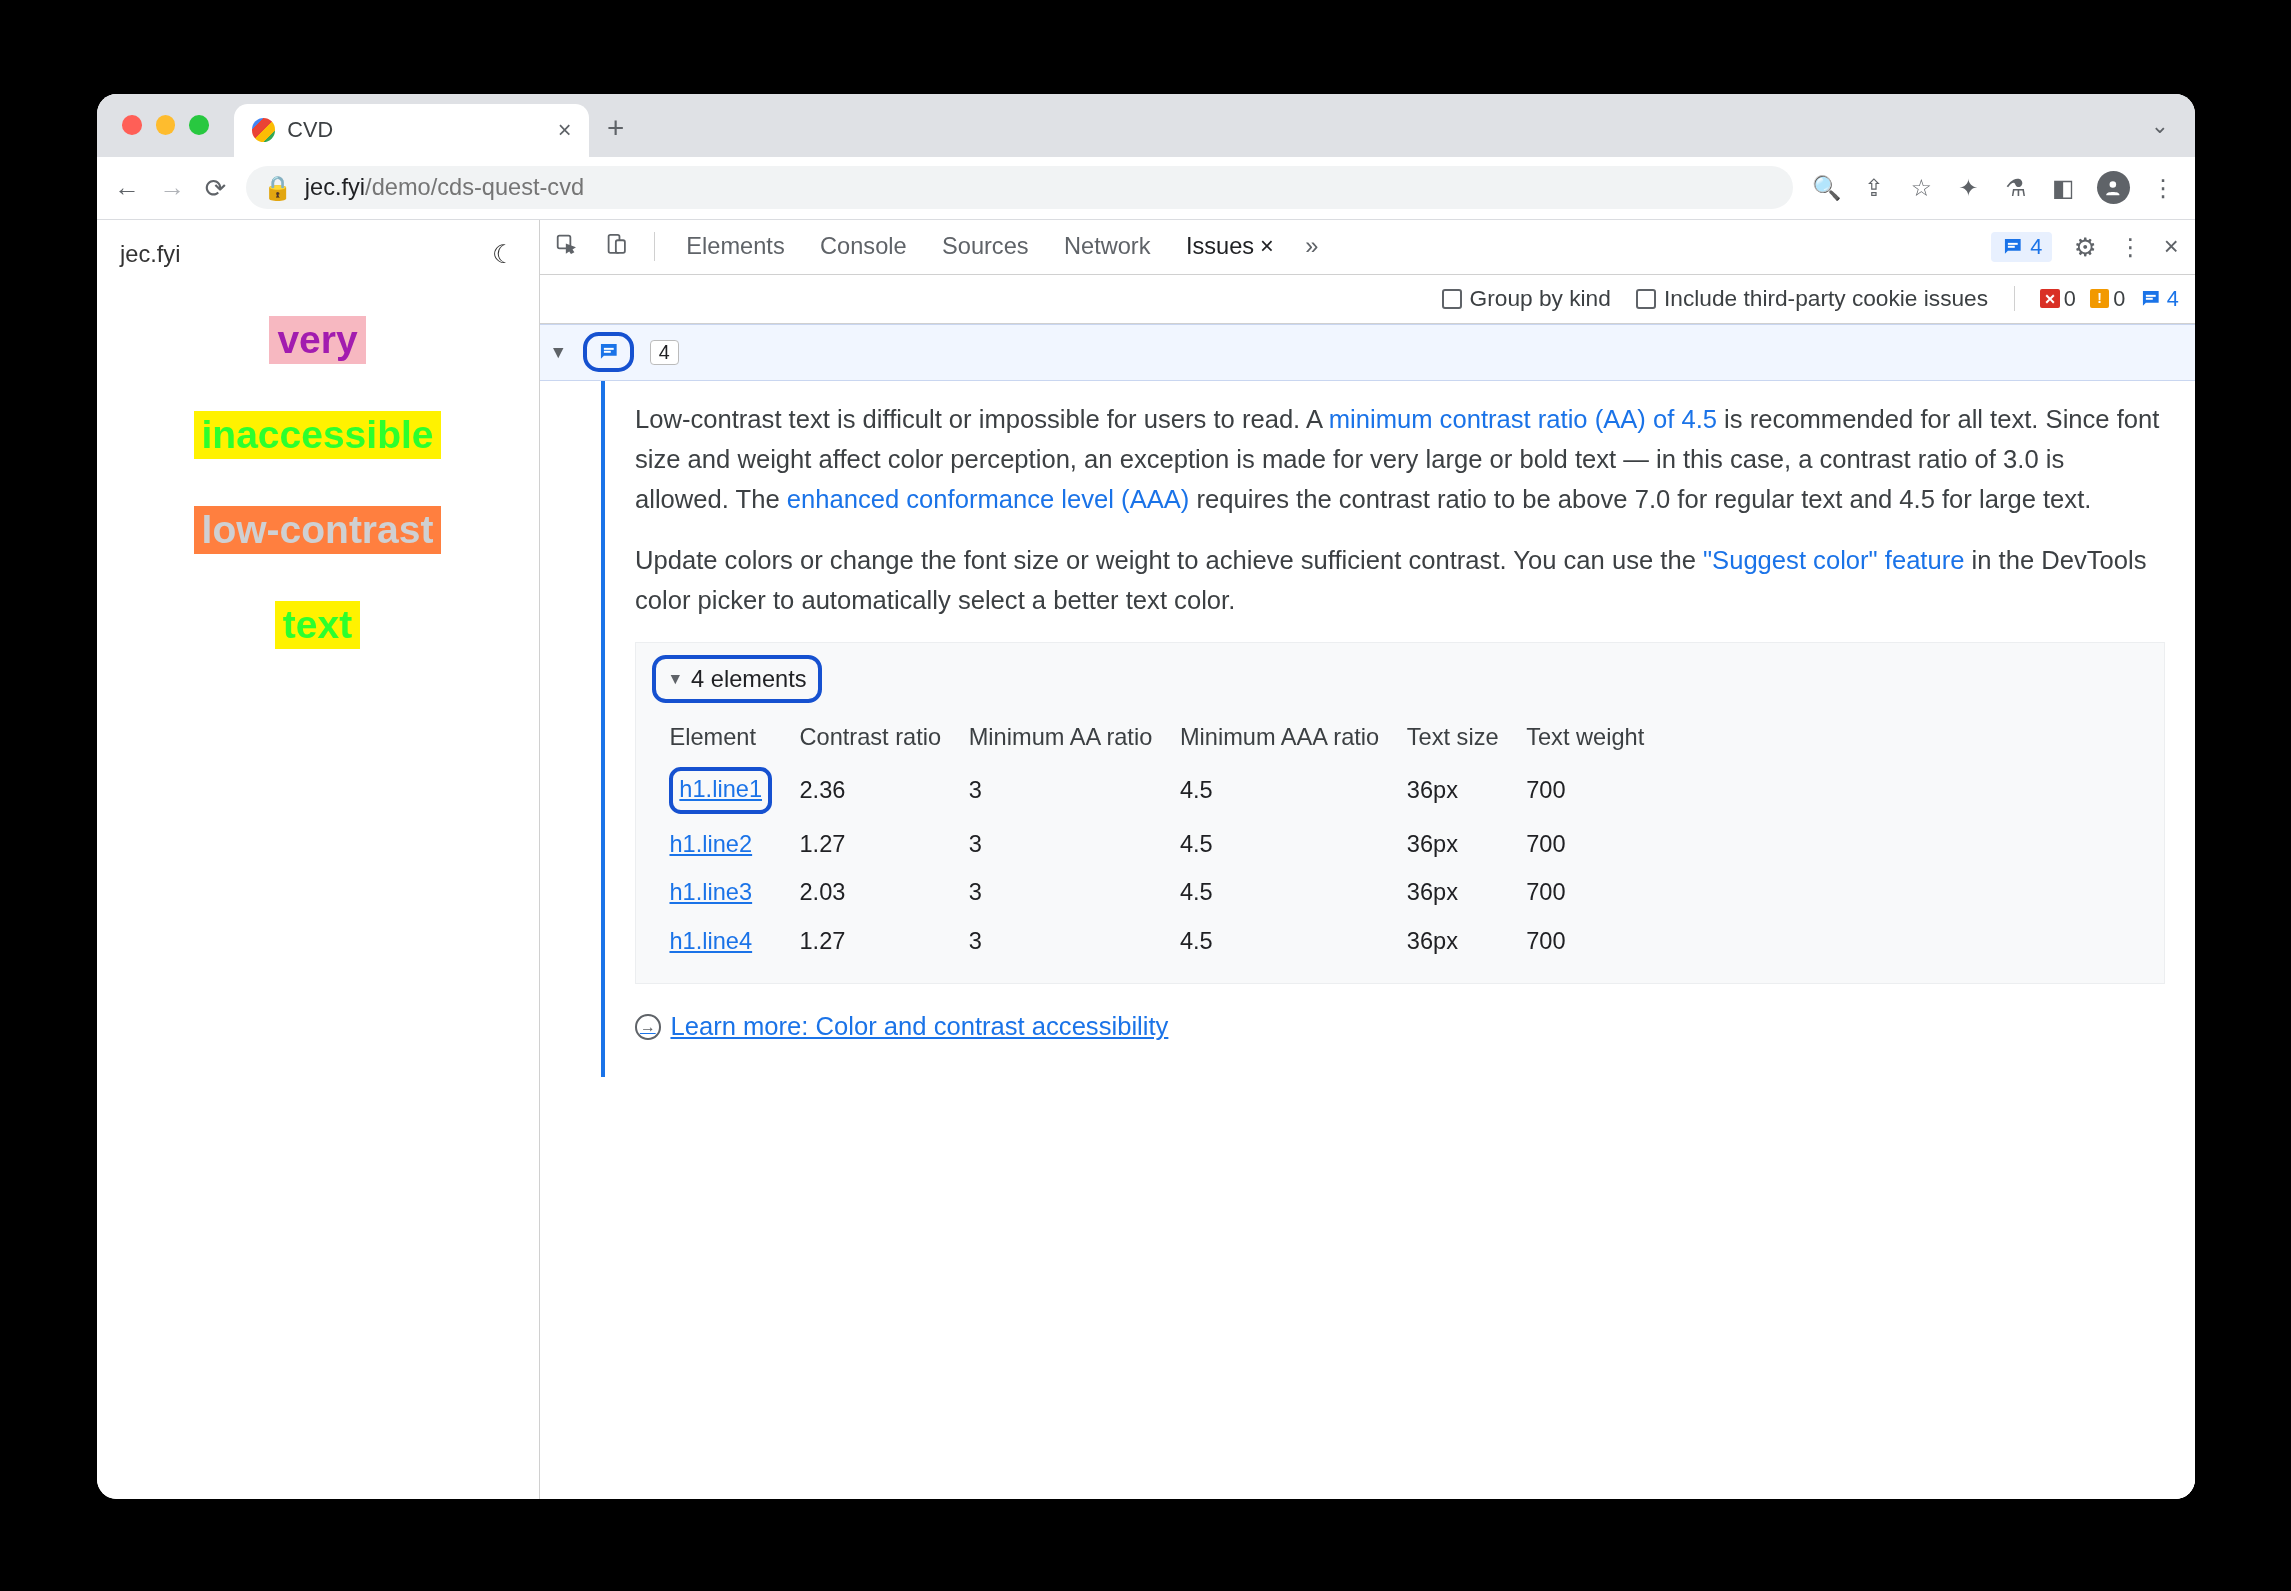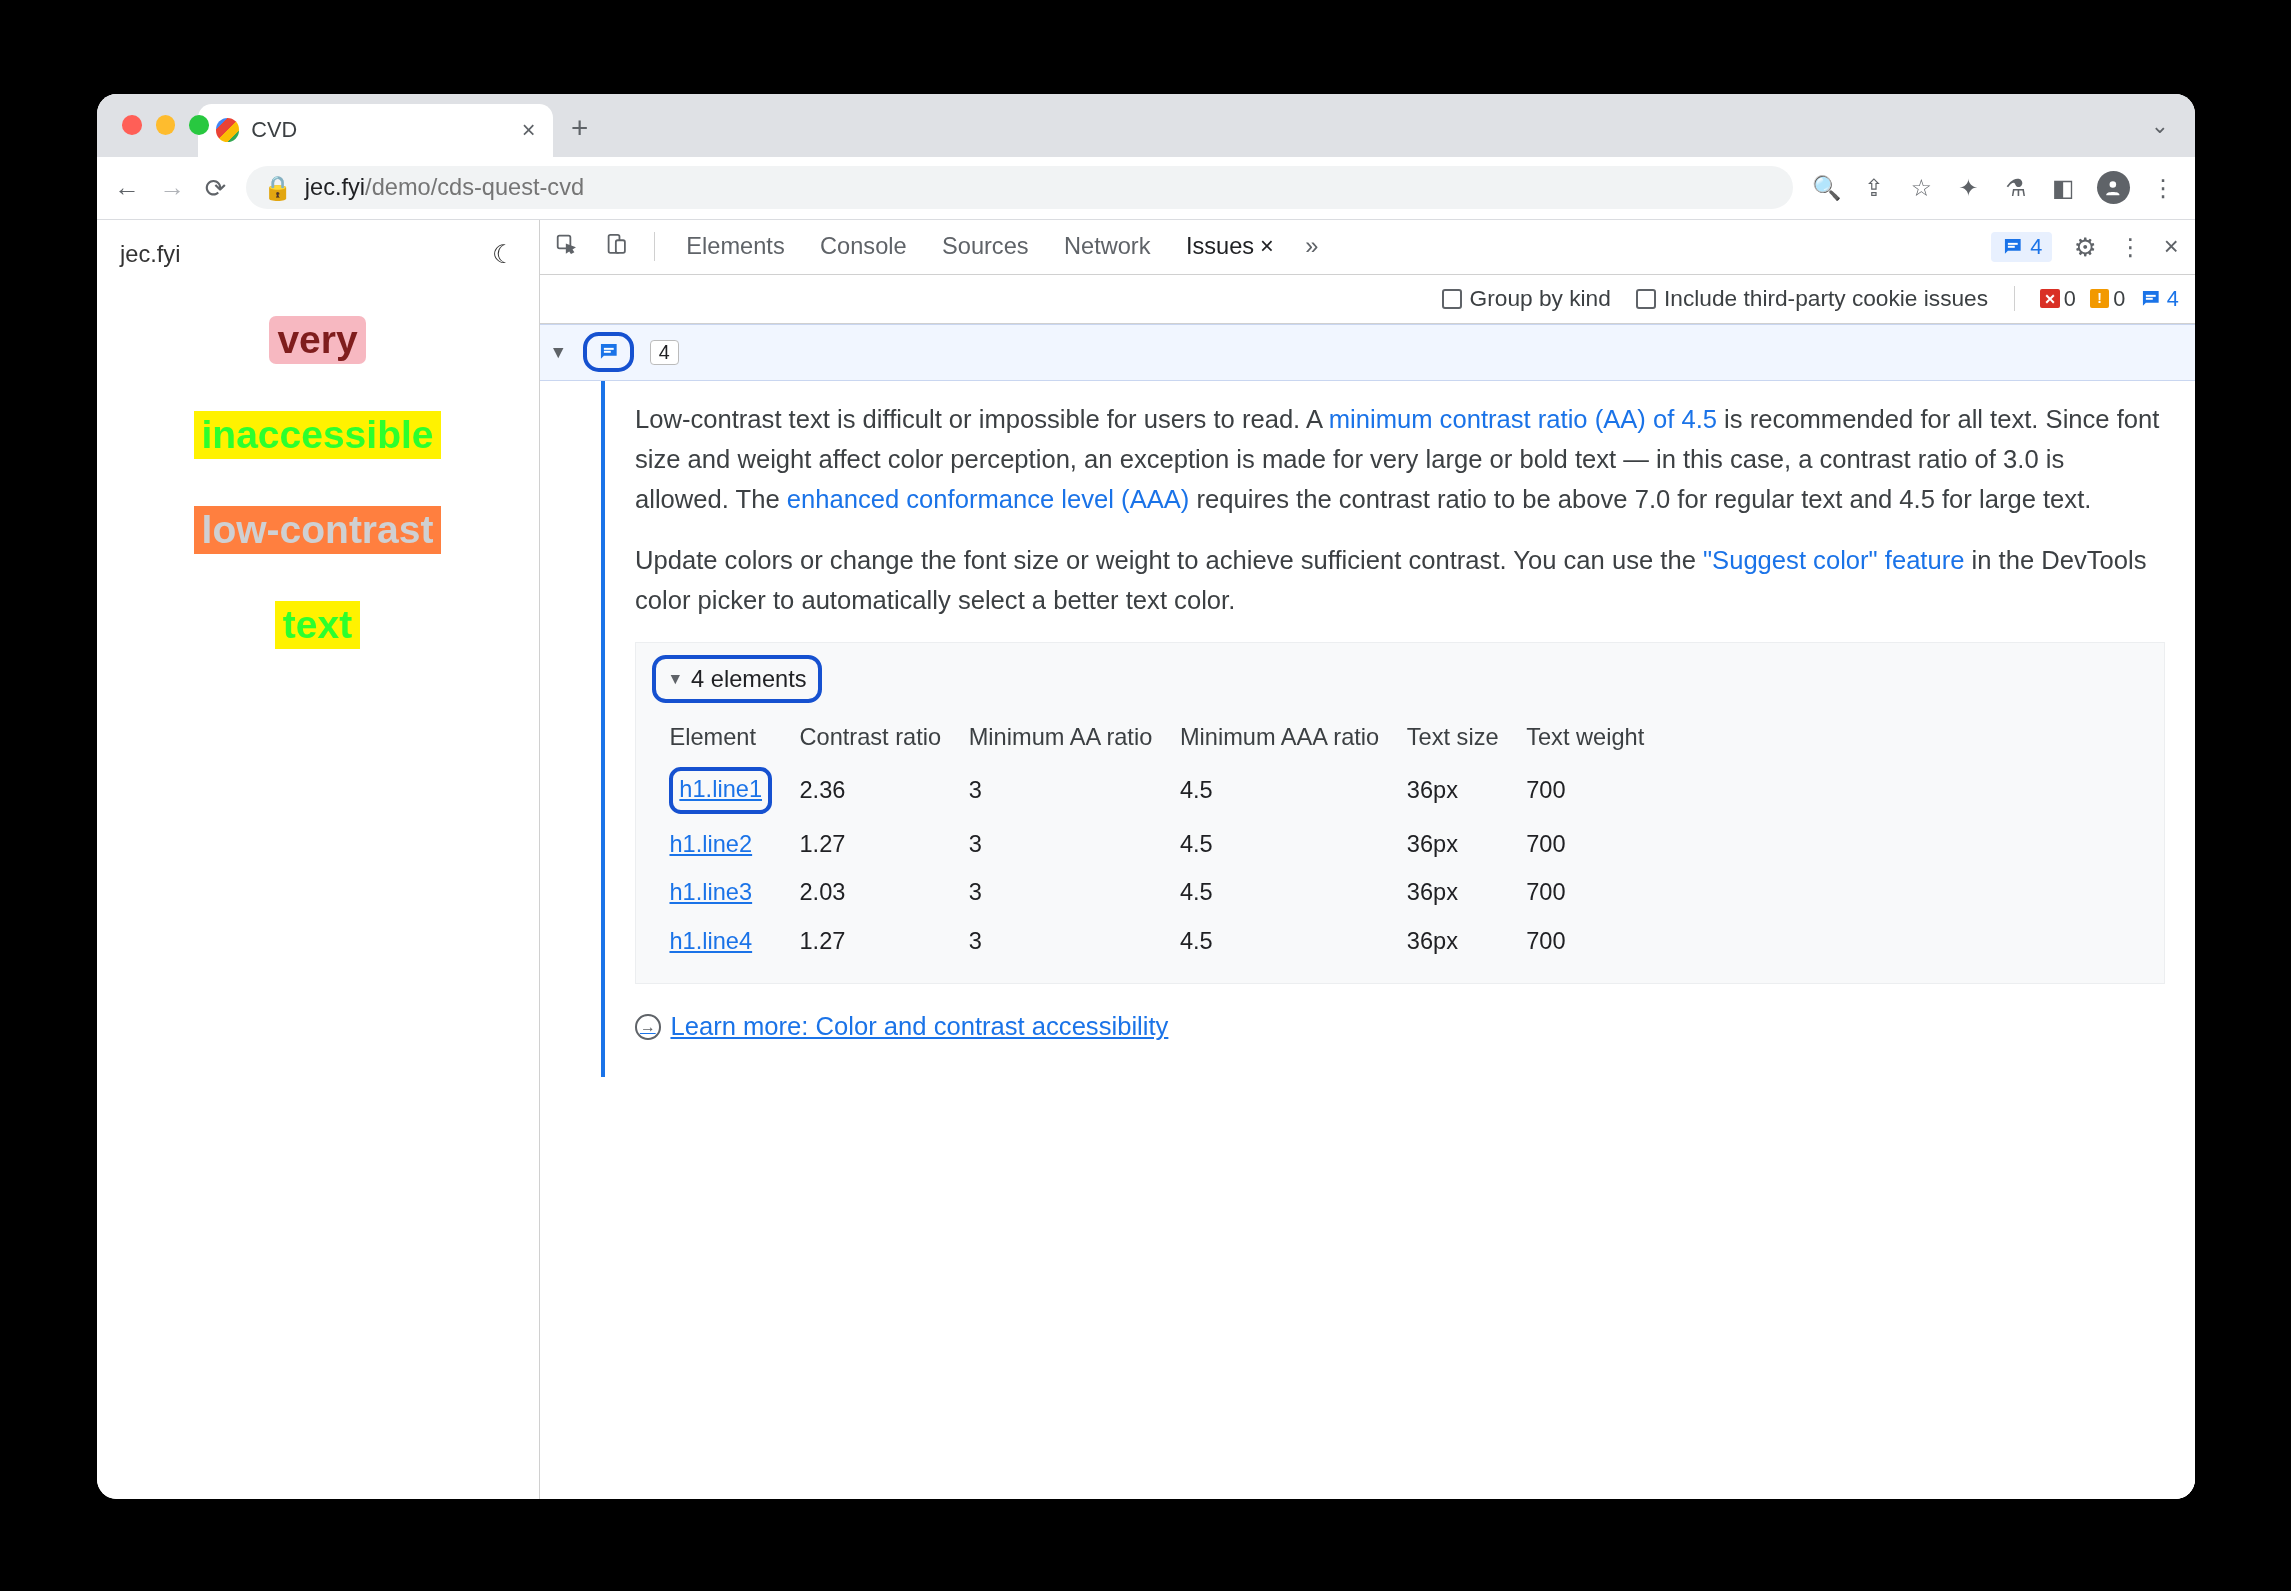--- a/index.html
+++ b/index.html
@@ -38,21 +38,21 @@
     align-items: center;
     position: absolute;
     left: 25.6px;
     top: 21.7px;
   }
   .dot { width: 19.7px; height: 19.7px; border-radius: 50%; }
   .dot.r { background: #ff5f57; }
   .dot.y { background: #febc2e; }
   .dot.g { background: #28c840; }
   .tab {
-    margin-left: 82px;
+    margin-left: 118px;
     background: #fff;
     height: 53px;
     width: 355px;
     border-radius: 13.8px 13.8px 0 0;
     display: flex;
     align-items: center;
     padding: 0 17.7px;
     gap: 11.8px;
     font-size: 21.7px;
     color: #3c4043;
@@ -100,21 +100,21 @@
     border-right:1px solid #d0d0d0;
     padding: 19.7px 23.6px;
     position: relative;
   }
   .page-head {
     display:flex; align-items:center; justify-content:space-between;
     font-size:23.6px; color:#333; margin-bottom:39px;
   }
   .moon { font-size:25.6px; }
   .word { display:block; text-align:center; margin: 47px auto; font-size:39px; font-weight:700; width:fit-content; padding: 2px 7.9px; }
-  .w1 { background:#f7b8c1; color:#7f1d1d;border-radius:7px; }
+  .w1 { background:#f7b8c1; color:#a21caf; }
   .w2 { background:#fff200; color:#2dff2d; }
   .w3 { background:#ff7f3f; color:#cfd0d2; }
   .w4 { background:#fff200; color:#2dff2d; }
 
   
   .devtools { flex:1; display:flex; flex-direction:column; background:#fff; }
   .dt-tabs {
     height:55px; border-bottom:1px solid #d0d0d0;
     display:flex; align-items:center; padding:0 15.8px; gap:27.6px;
     font-size:23.6px; color:#5f6368;

